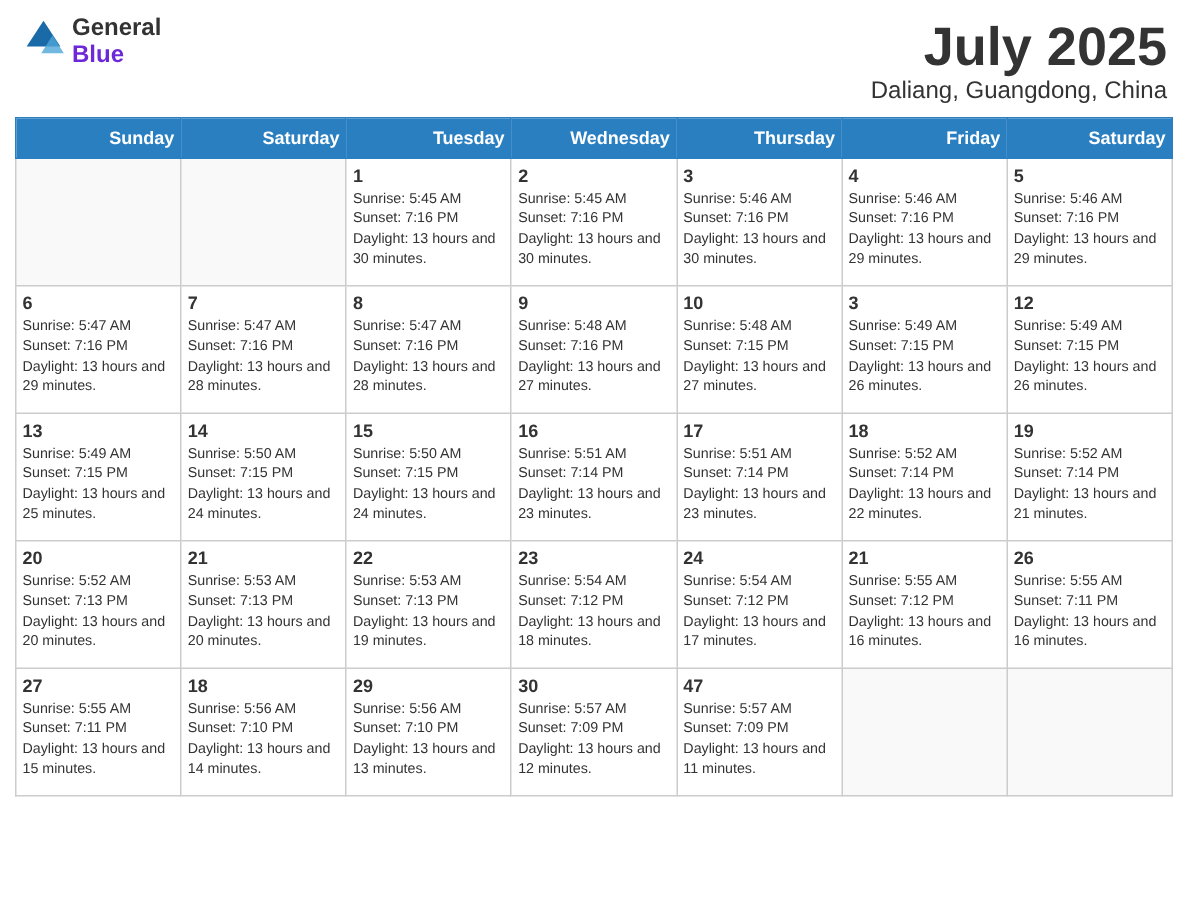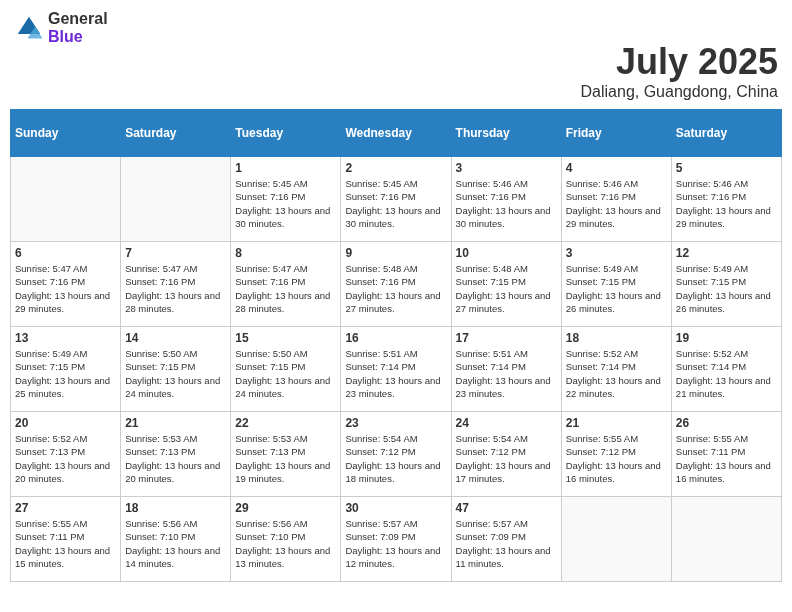--- a/index.html
+++ b/index.html
@@ -12,58 +12,57 @@
     }
     .header {
       display: flex;
       justify-content: space-between;
       align-items: flex-start;
       margin-bottom: 8px;
       padding: 0 4px;
     }
     .logo {
       display: flex;
-      align-items: center;
+      align-items: flex-start;
       gap: 4px;
     }
     .logo-text {
       display: flex;
       flex-direction: column;
       line-height: 1.1;
     }
     .logo-icon {
       width: 30px;
       height: 30px;
     }
     .title-block {
       text-align: right;
     }
     .month-title {
       font-size: 36px;
       font-weight: bold;
       color: #333;
-      margin-top: 31px;
     }
     .location-title {
       font-size: 16px;
       color: #333;
       margin-left: 40px;
     }
     .calendar {
       width: 100%;
       border-collapse: collapse;
       border: 1px solid #ccc;
     }
     .calendar th {
       background-color: #2a7fc1;
       color: #fff;
       font-size: 12px;
       font-weight: bold;
-      padding: 16px 4px;
-      text-align: left;
+      padding: 6px 4px;
+      text-align: right;
       border: 1px solid #2a7fc1;
     }
     .calendar td {
       border: 1px solid #ccc;
       vertical-align: top;
       padding: 4px;
       width: calc(100% / 7);
       height: 80px;
       font-size: 10px;
       color: #333;

